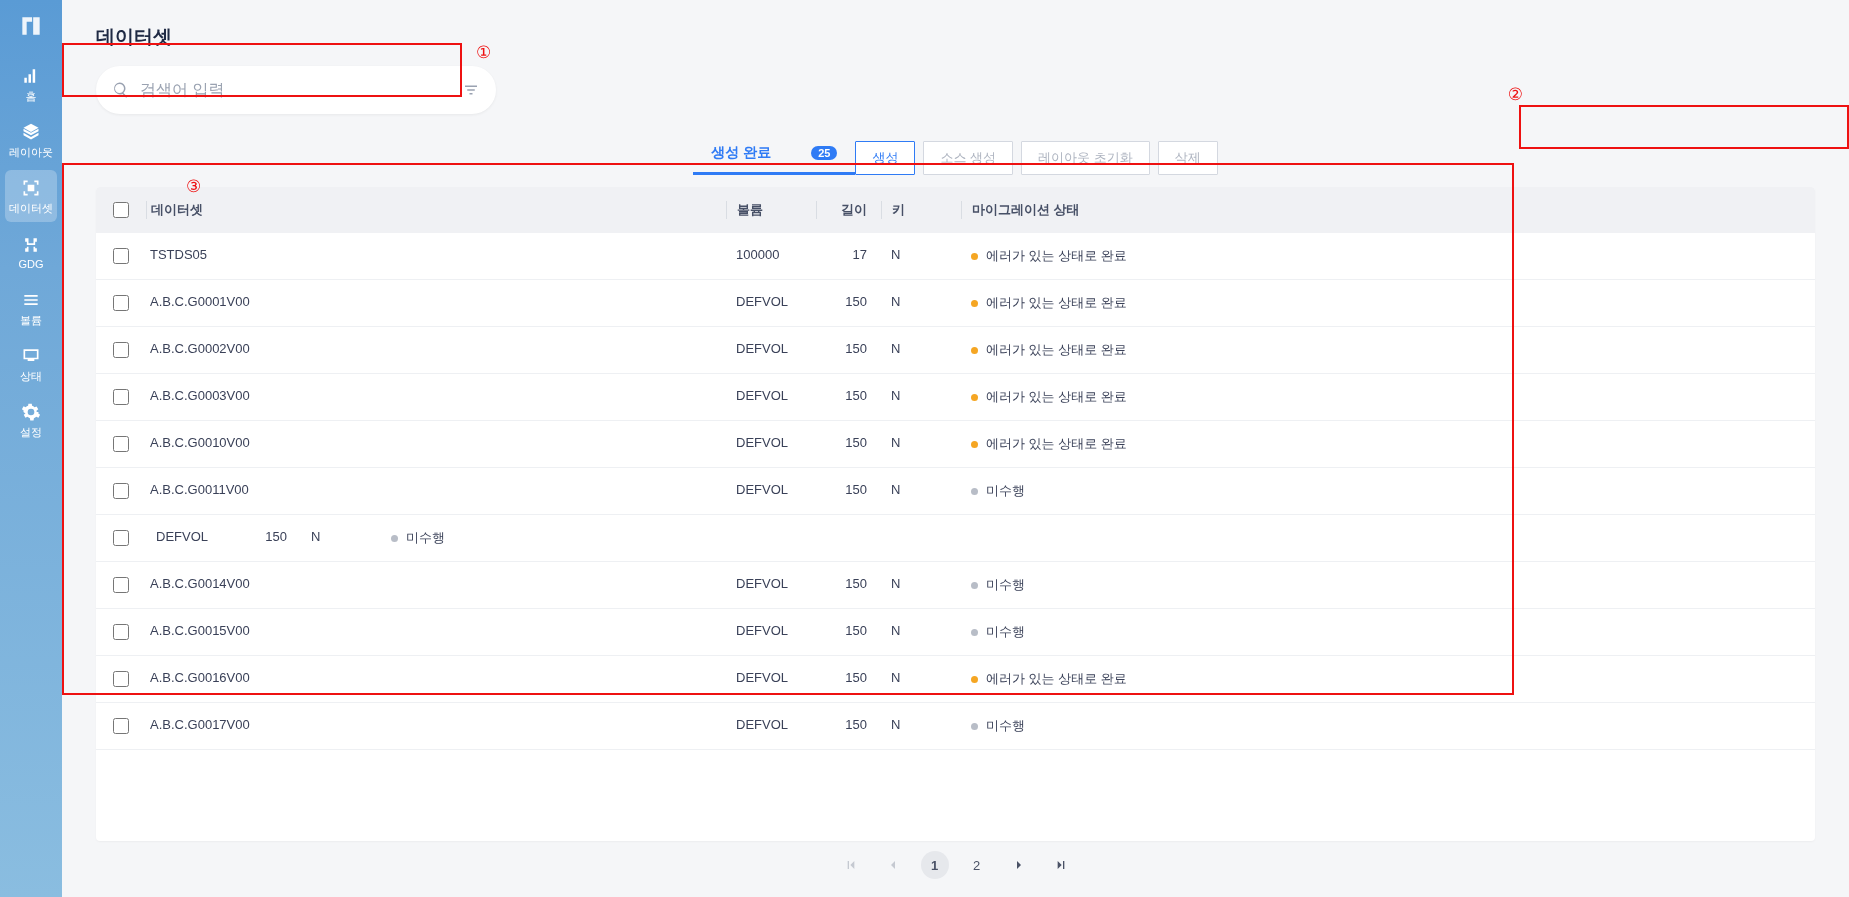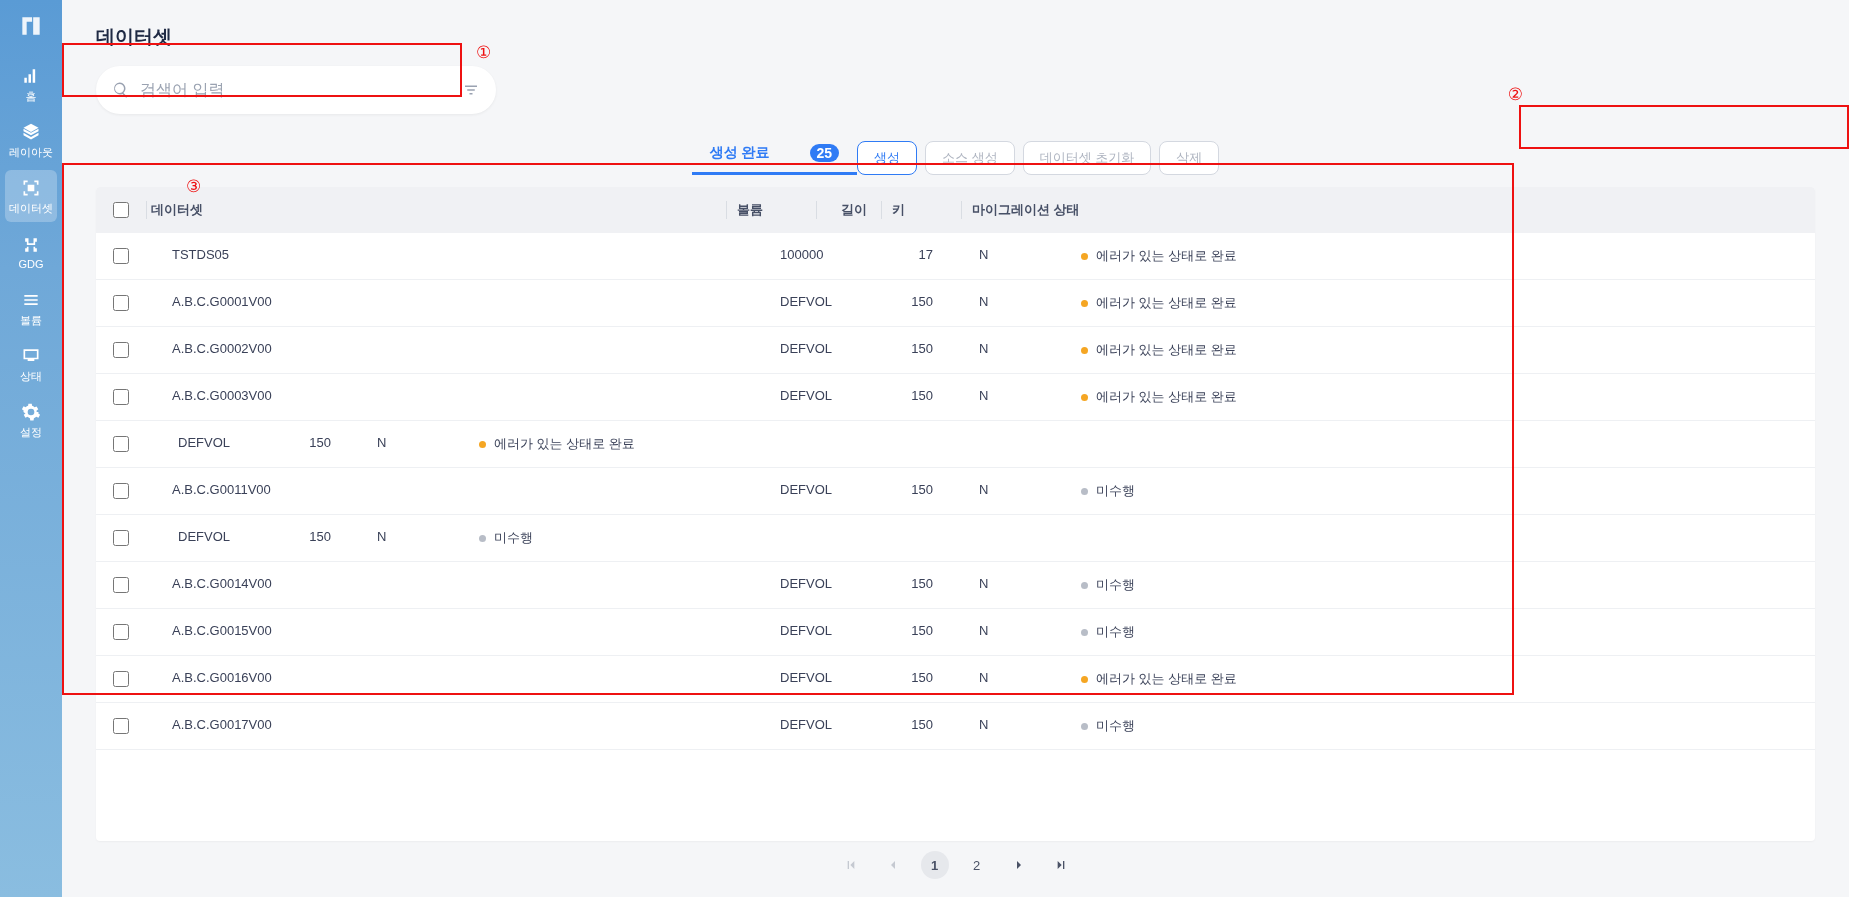--- a/index.html
+++ b/index.html
@@ -121,36 +121,36 @@
   border-bottom: 3px solid #2f7bf5;
   display: flex;
   align-items: center;
   gap: 8px;
   cursor: pointer;
 }
 .tab .badge {
   background: #2f7bf5;
   color: #fff;
   border-radius: 10px;
-  font-size: 14px;
+  font-size: 11px;
   padding: 1px 7px;
   font-weight: 600;
   margin-left: 32px;
 }
 .btn-group {
   display: flex;
   gap: 8px;
 }
 .btn {
   padding: 7px 16px;
   font-size: 13px;
   border: 1px solid #d4d8e0;
   background: #fff;
   color: #aeb4c0;
-  border-radius: 8px;
+  border-radius: 1px;
   cursor: pointer;
 }
 .btn.primary {
   color: #2f7bf5;
   border-color: #2f7bf5;
 }
 .table-wrap {
   background: #fff;
   border-radius: 4px;
   margin-top: 12px;
@@ -171,21 +171,20 @@
 .table-body {
   flex: 1;
   overflow-y: auto;
 }
 .table-row {
   display: flex;
   padding: 14px 0;
   font-size: 13px;
   color: #3a4158;
   border-bottom: 1px solid #eef0f3;
-  gap: 22px;
 }
 .col-check {
   width: 50px;
   display: flex;
   justify-content: center;
   align-items: center;
 }
 .col-check input[type="checkbox"] {
   width: 16px;
   height: 16px;
@@ -348,21 +347,21 @@
   <div class="toolbar-row">
     <div class="tabs">
       <div class="tab">
         <span>생성 완료</span>
         <span class="badge">25</span>
       </div>
     </div>
     <div class="btn-group">
       <button class="btn primary">생성</button>
       <button class="btn">소스 생성</button>
-      <button class="btn">데이터셋 초기화</button>
+      <button class="btn">레이아웃 초기화</button>
       <button class="btn">삭제</button>
     </div>
   </div>
 
   <div class="table-wrap">
     <div class="table-header">
       <div class="col-check">
           <input type="checkbox" style="">
         </div>
       <div class="col-ds">데이터셋</div>
@@ -421,20 +420,21 @@
           <div class="col-key">N</div>
           <div class="col-status">
             <span class="dot orange"></span>
             <span>에러가 있는 상태로 완료</span>
           </div>
         </div>
         <div class="table-row">
           <div class="col-check">
             <input type="checkbox" style="">
           </div>
+          <div class="col-ds">A.B.C.G0010V00</div>
           <div class="col-vol">DEFVOL</div>
           <div class="col-len">150</div>
           <div class="col-key">N</div>
           <div class="col-status">
             <span class="dot orange"></span>
             <span>에러가 있는 상태로 완료</span>
           </div>
         </div>
         <div class="table-row">
           <div class="col-check">

